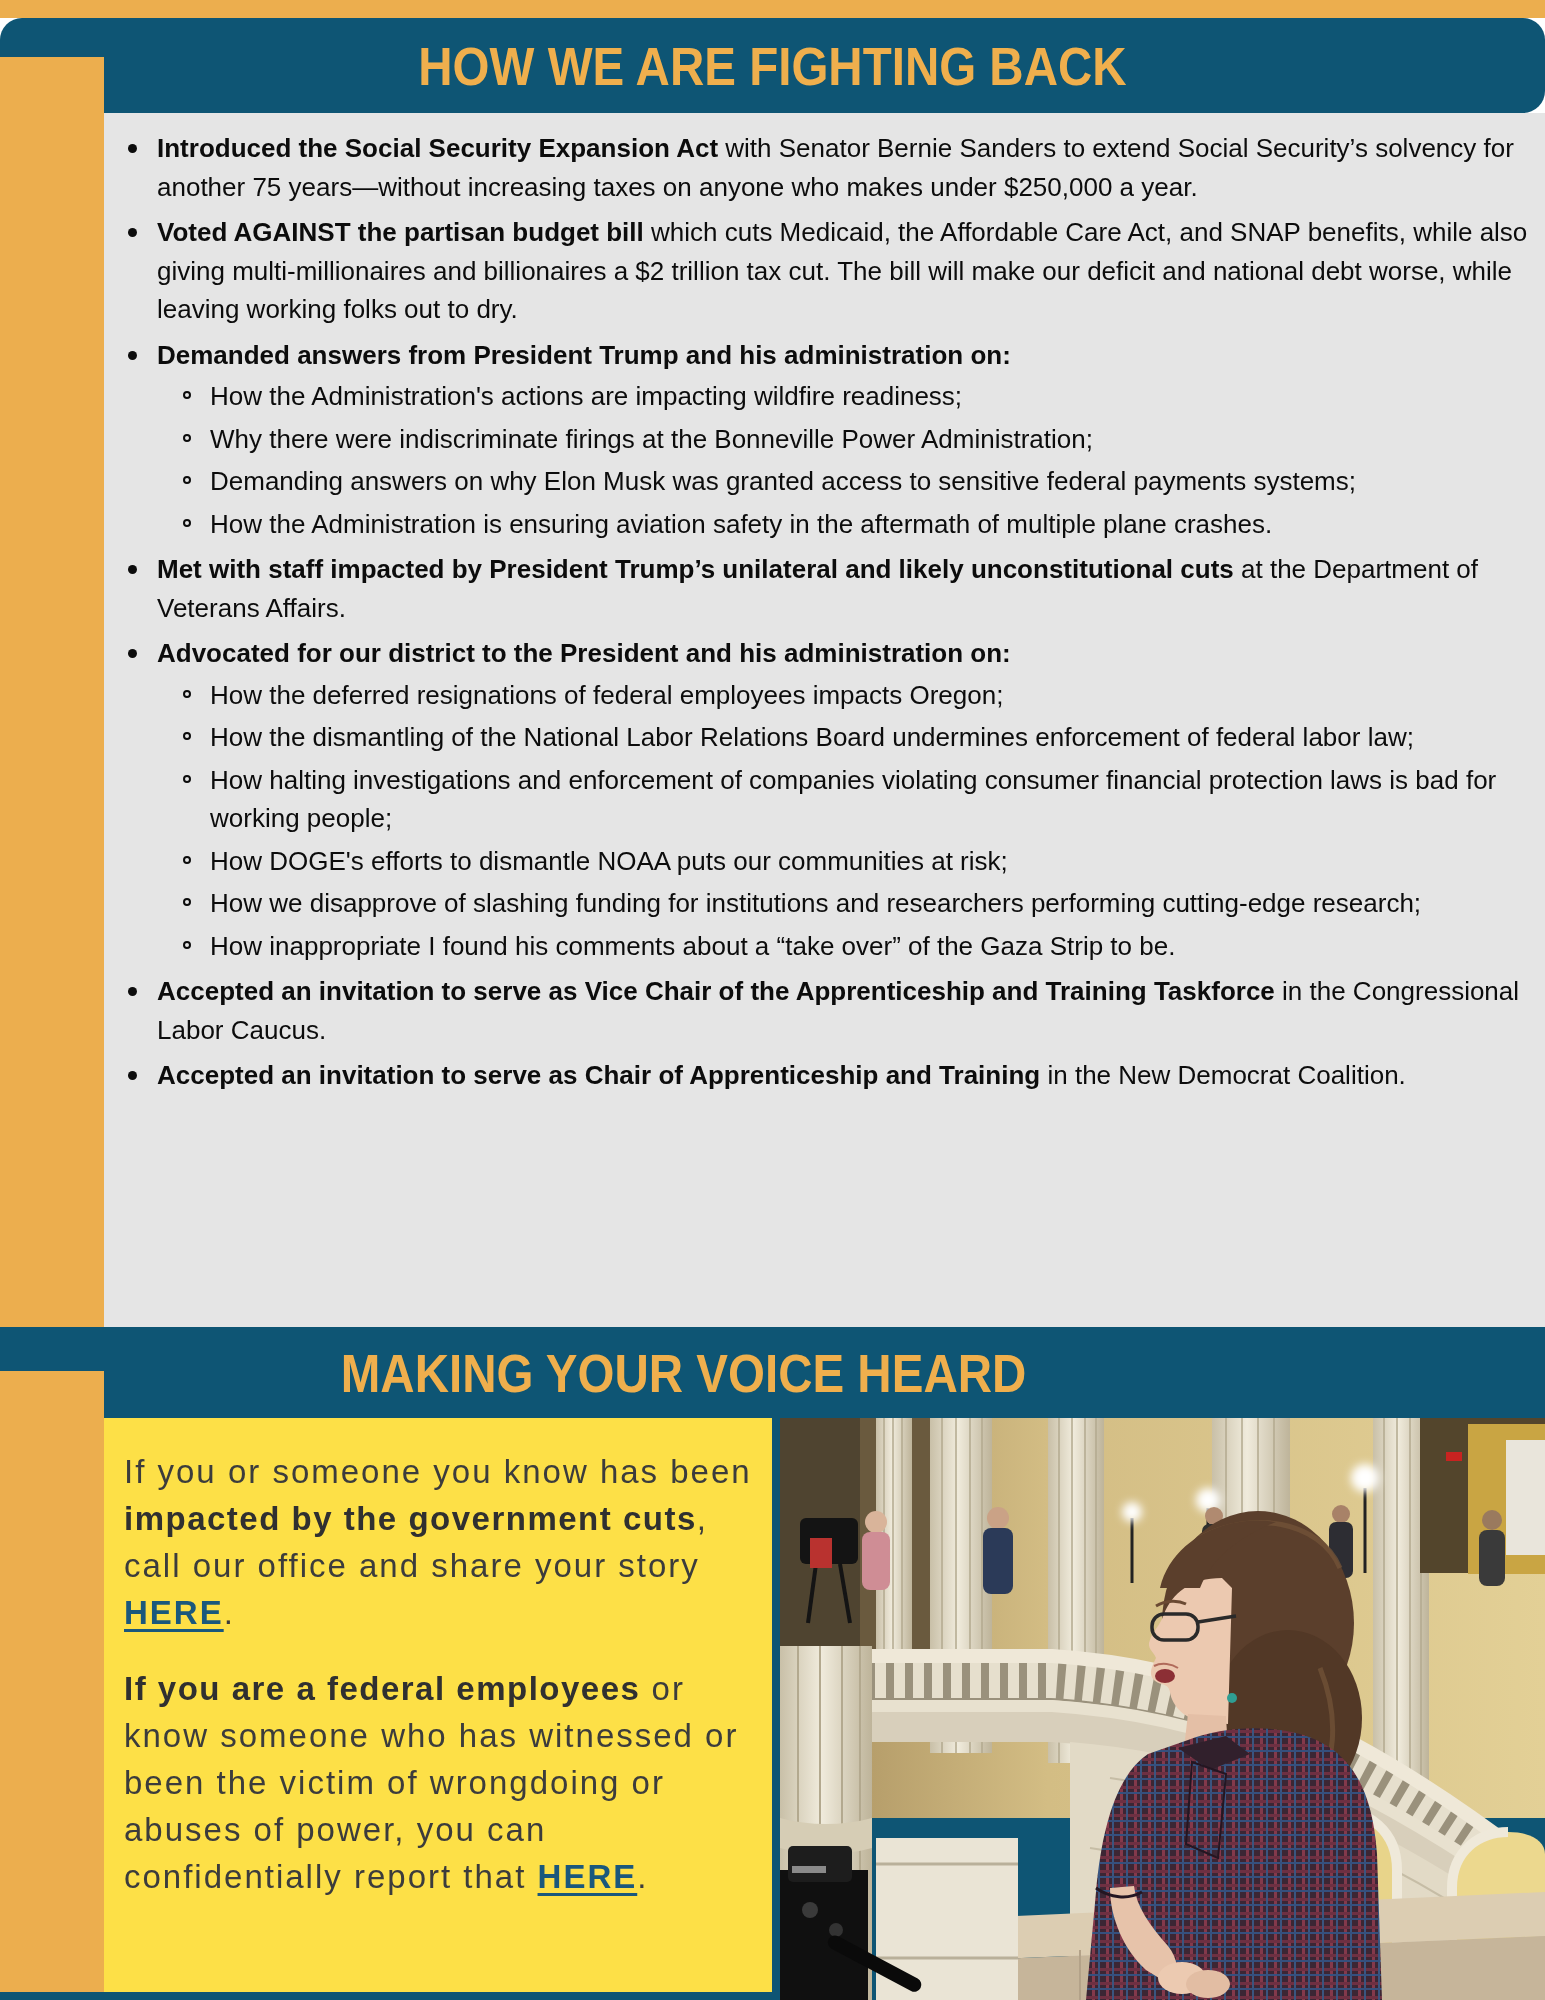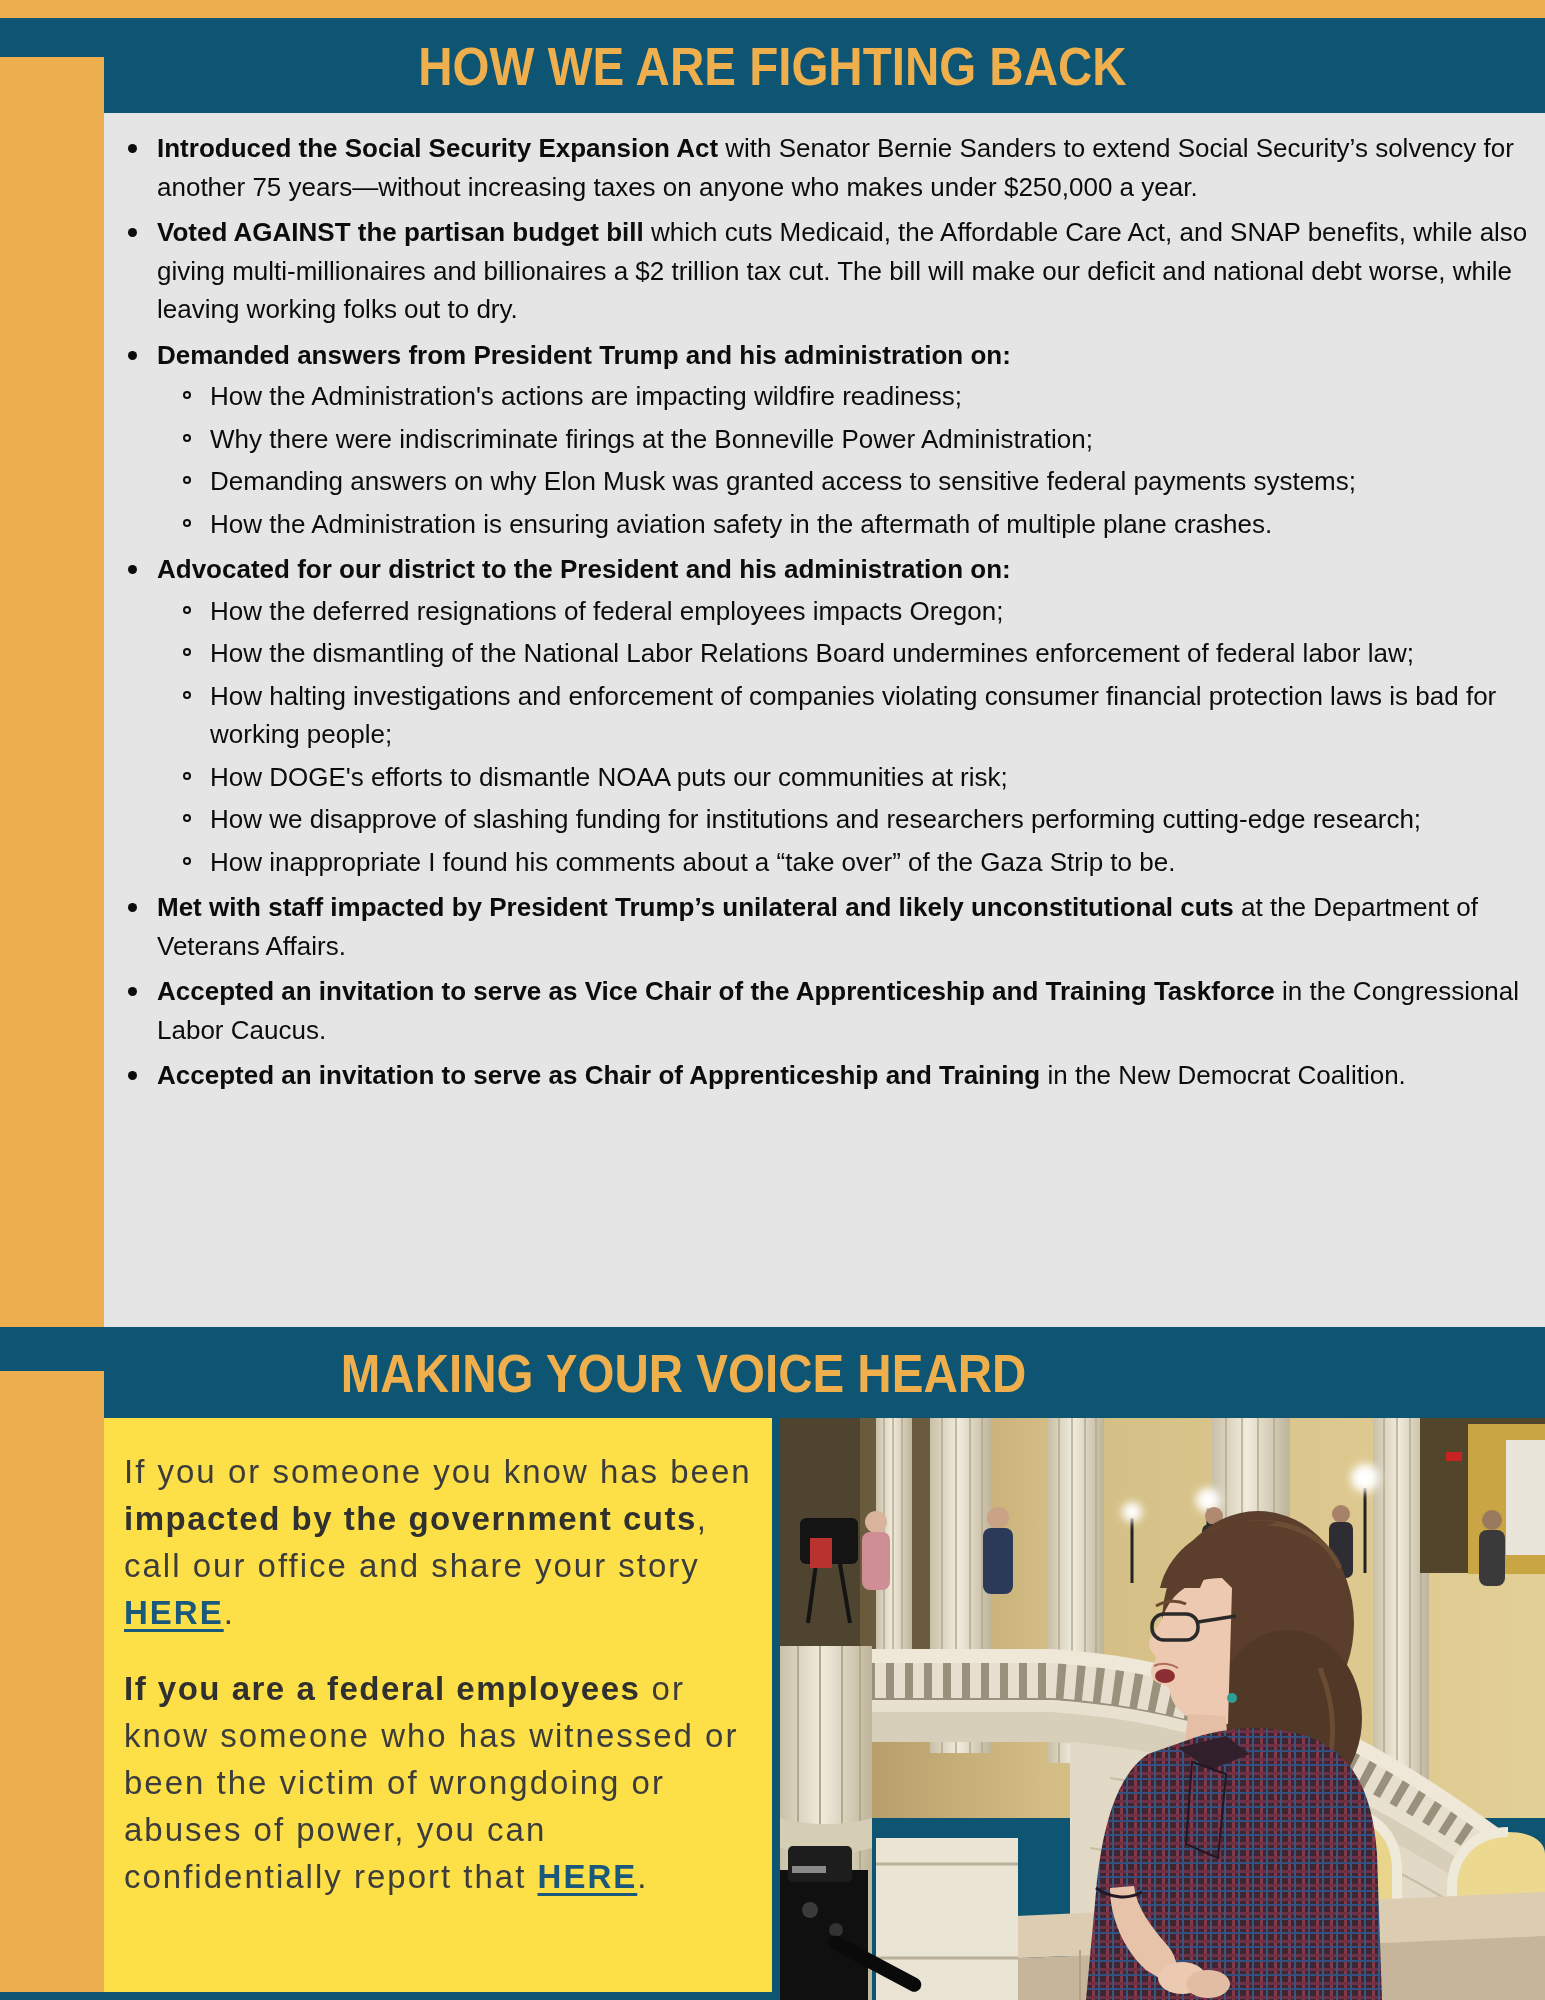--- a/index.html
+++ b/index.html
@@ -7,21 +7,21 @@
     position:relative;
     width:1545px;height:2000px;
     overflow:hidden;
     background:#ffffff;
     font-family:"Liberation Sans", sans-serif;
   }
   .abs{position:absolute;}
 
   
   .strip-top{left:0;top:0;width:1545px;height:18px;background:#ecae4e;}
-  .band1{left:0;top:18px;width:1545px;height:95px;background:#0e5574;display:flex;align-items:center;justify-content:center;}
+  .band1{left:0;top:18px;width:1545px;height:95px;background:#0e5574;display:flex;align-items:center;justify-content:center;border-radius:22px;}
   .goldcol-a{left:0;top:57px;width:104px;height:1270px;background:#ecae4e;}
   .blue-panel{left:104px;top:113px;width:1441px;height:1214px;background:#e5e5e5;box-sizing:border-box;padding:16px 14px 0 53px;}
   .bottom-teal-bg{left:0;top:1327px;width:1545px;height:673px;background:#0e5574;}
   .band2{left:0;top:1327px;width:1368px;height:91px;display:flex;align-items:center;justify-content:center;}
   .goldcol-b{left:0;top:1371px;width:104px;height:621px;background:#ecae4e;}
   .white-panel{left:104px;top:1418px;width:668px;height:574px;background:#fde047;box-sizing:border-box;padding:30px 18px 0 20px;}
   .photo{left:780px;top:1418px;width:765px;height:582px;overflow:hidden;}
 
   
   h1.sect{
@@ -71,31 +71,31 @@
       <li><b>Introduced the Social Security Expansion Act</b><span> with Senator Bernie Sanders to extend Social Security’s solvency for another 75 years—without increasing taxes on anyone who makes under $250,000 a year.</span></li>
       <li><b>Voted AGAINST the partisan budget bill</b><span> which cuts Medicaid, the Affordable Care Act, and SNAP benefits, while also giving multi-millionaires and billionaires a $2 trillion tax cut. The bill will make our deficit and national debt worse, while leaving working folks out to dry.</span></li>
       <li><b>Demanded answers from President Trump and his administration on:</b>
         <ul class="l2">
           <li>How the Administration's actions are impacting wildfire readiness;</li>
           <li>Why there were indiscriminate firings at the Bonneville Power Administration;</li>
           <li>Demanding answers on why Elon Musk was granted access to sensitive federal payments systems;</li>
           <li>How the Administration is ensuring aviation safety in the aftermath of multiple plane crashes.</li>
         </ul>
       </li>
+      <li><b>Met with staff impacted by President Trump’s unilateral and likely unconstitutional cuts</b><span> at the Department of Veterans Affairs.</span></li>
       <li><b>Advocated for our district to the President and his administration on:</b>
         <ul class="l2">
           <li>How the deferred resignations of federal employees impacts Oregon;</li>
           <li>How the dismantling of the National Labor Relations Board undermines enforcement of federal labor law;</li>
           <li>How halting investigations and enforcement of companies violating consumer financial protection laws is bad for working people;</li>
           <li>How DOGE's efforts to dismantle NOAA puts our communities at risk;</li>
           <li>How we disapprove of slashing funding for institutions and researchers performing cutting-edge research;</li>
           <li>How inappropriate I found his comments about a “take over” of the Gaza Strip to be.</li>
         </ul>
       </li>
-      <li><b>Met with staff impacted by President Trump’s unilateral and likely unconstitutional cuts</b><span> at the Department of Veterans Affairs.</span></li>
       <li><b>Accepted an invitation to serve as Vice Chair of the Apprenticeship and Training Taskforce</b><span> in the Congressional Labor Caucus.</span></li>
       <li><b>Accepted an invitation to serve as Chair of Apprenticeship and Training</b><span> in the New Democrat Coalition.</span></li>
     </ul>
   </div>
 
   <div class="abs bottom-teal-bg"></div>
 
   <div class="abs band2">
     <h1 class="sect">MAKING YOUR VOICE HEARD</h1>
   </div>

